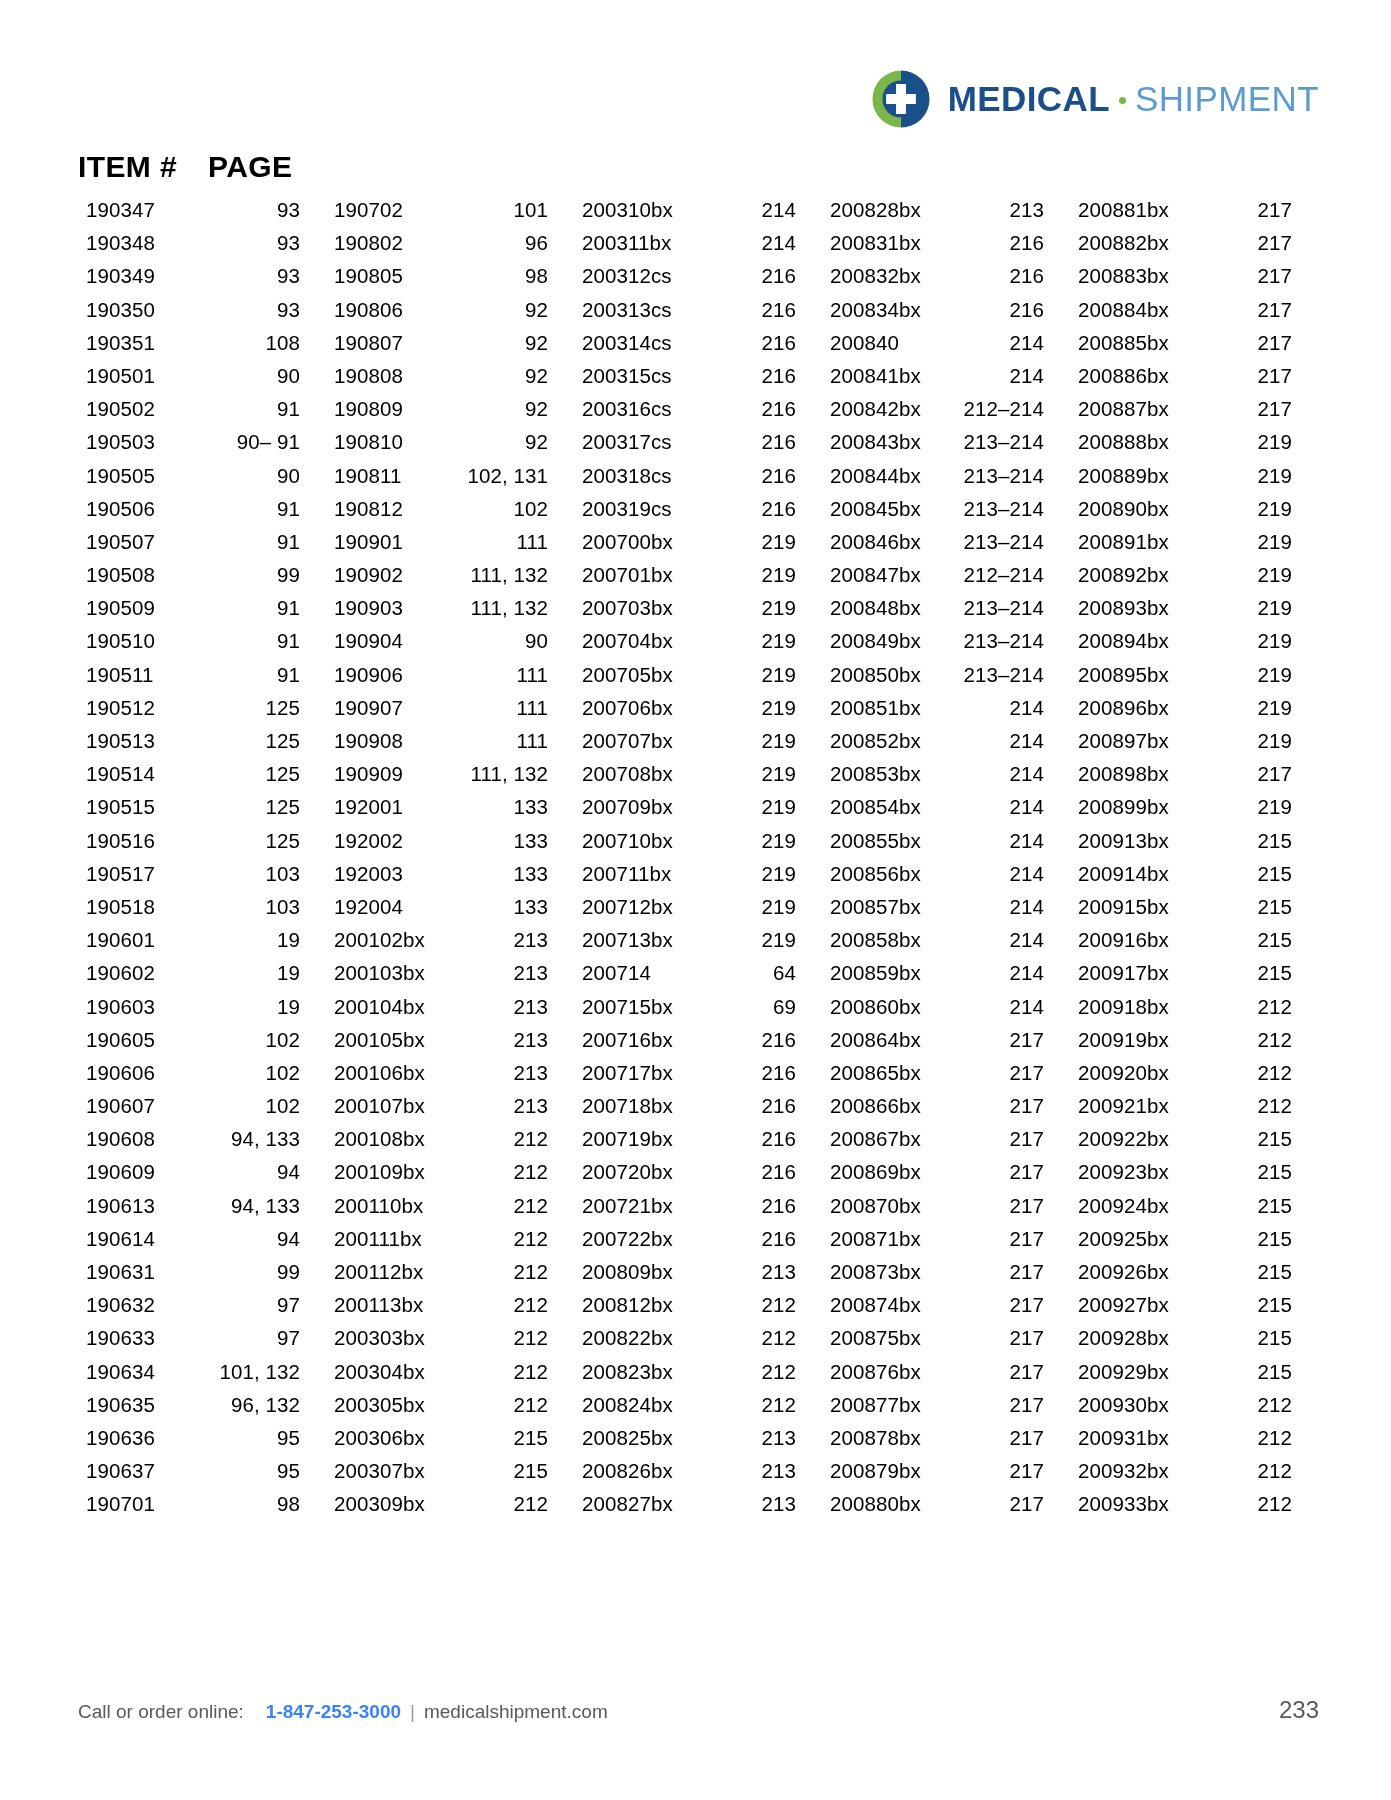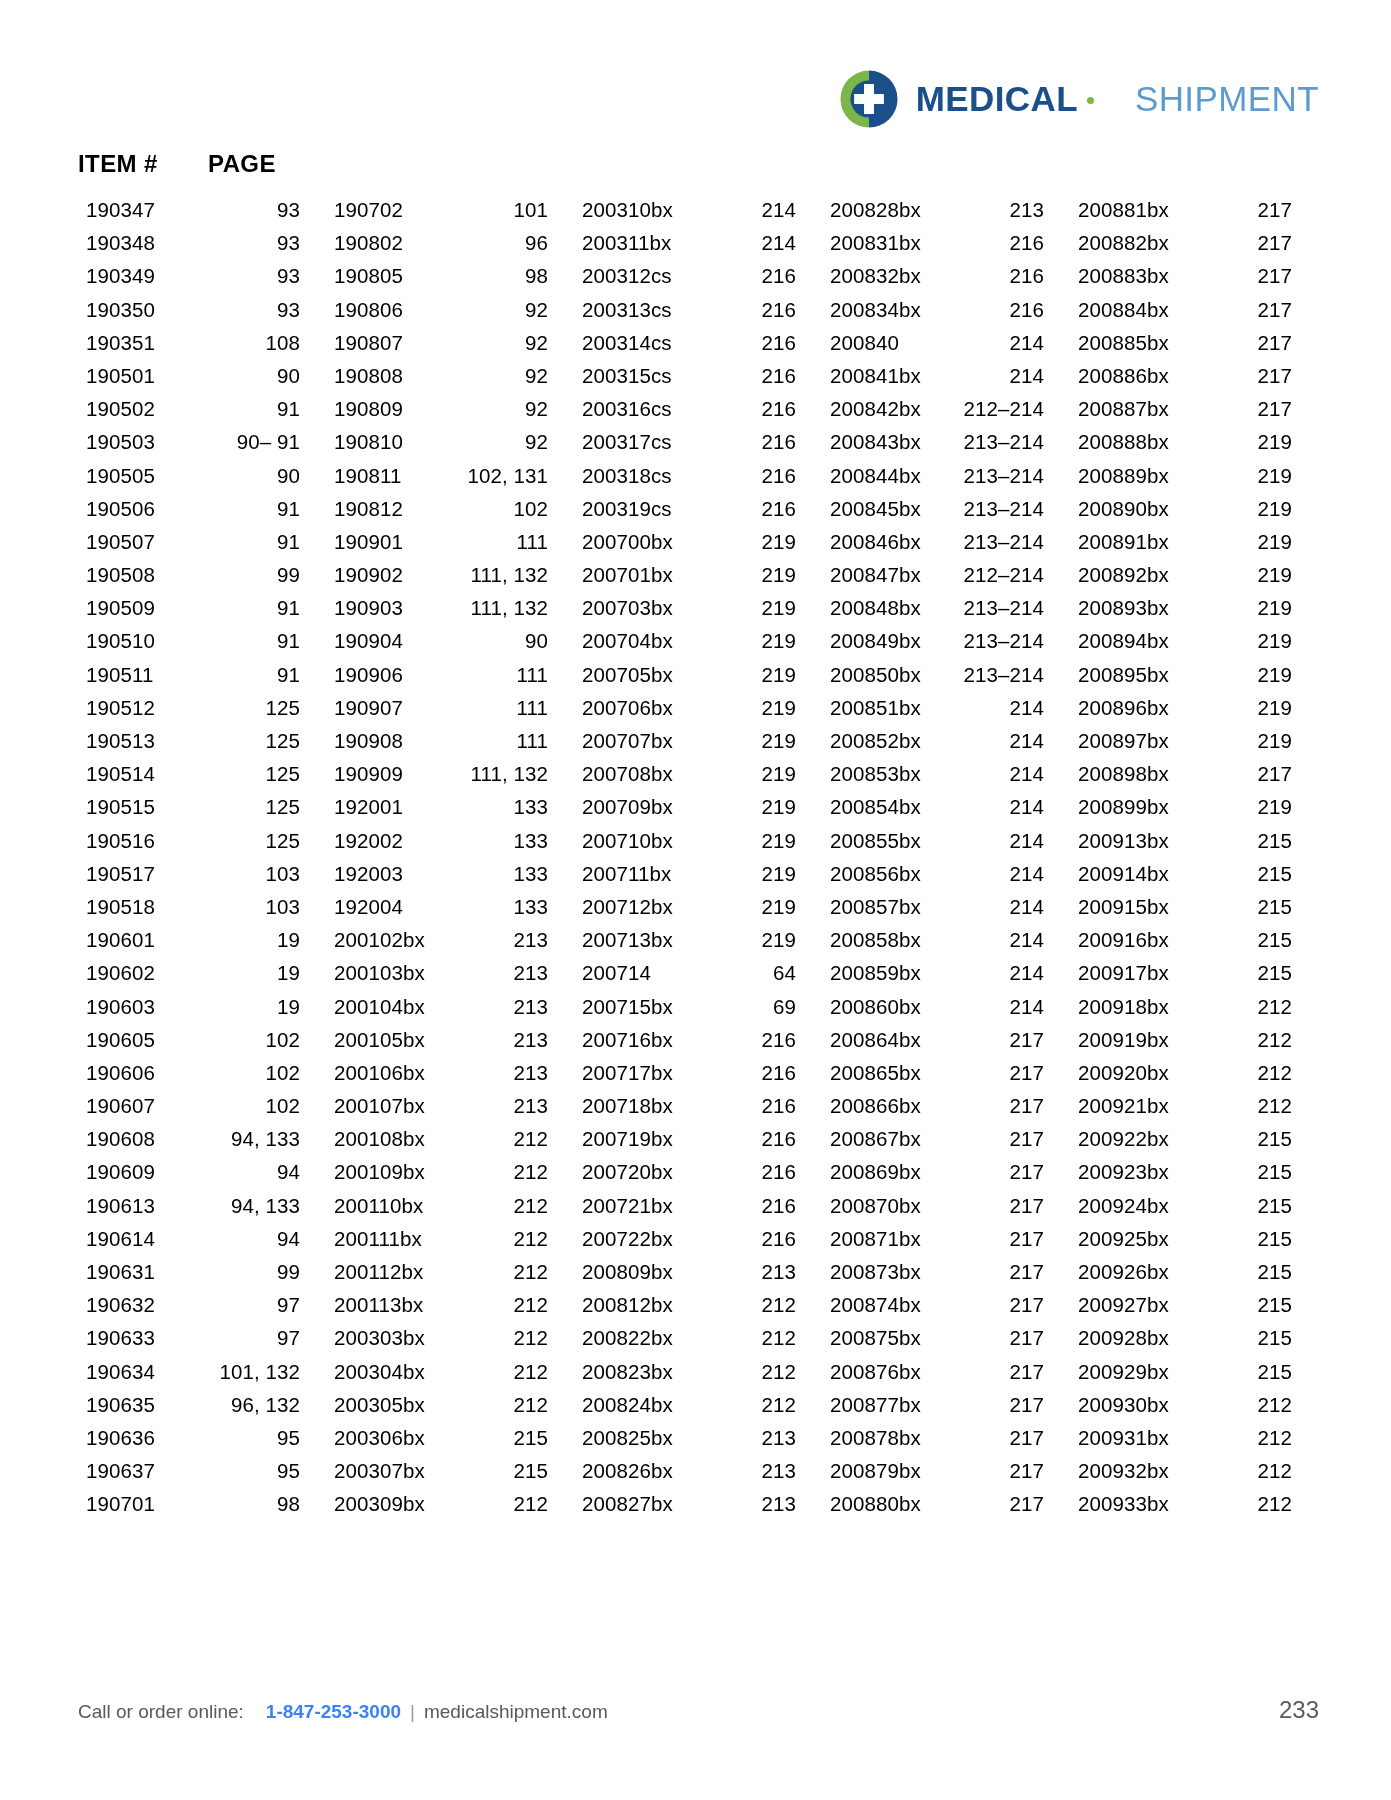--- a/index.html
+++ b/index.html
@@ -58,29 +58,28 @@
     background: #7ab648;
     display: inline-block;
     position: relative;
     top: 1px;
   }
   .brand-shipment {
     font-size: 35px;
     font-weight: normal;
     color: #5b9bd0;
     letter-spacing: 0.4px;
-    margin-left: 32px;
   }
 
   
   .col-header {
     position: absolute;
     top: 150px;
     left: 78px;
-    font-size: 24px;
+    font-size: 30px;
     font-weight: bold;
     letter-spacing: 0.4px;
     display: flex;
     align-items: baseline;
   }
   .col-header .hdr-item { width: 130px; }
   .col-header .hdr-page { }
 
   
   .index-grid {

